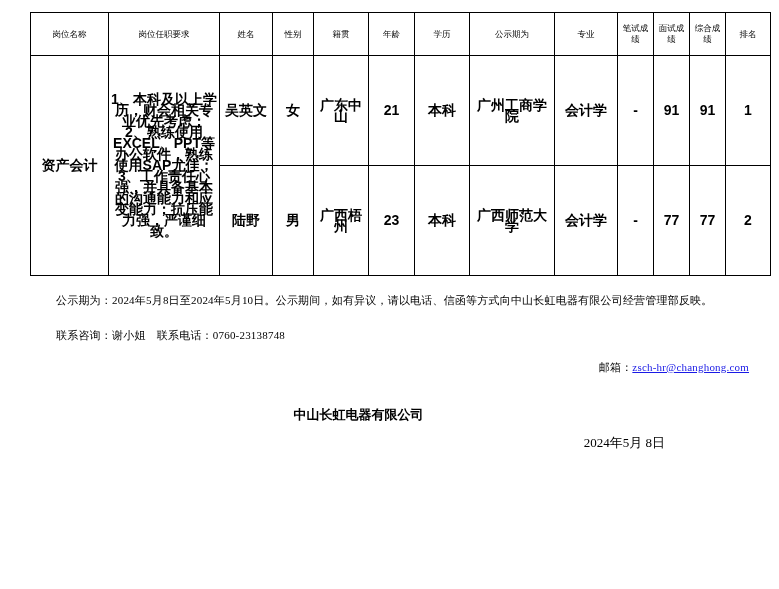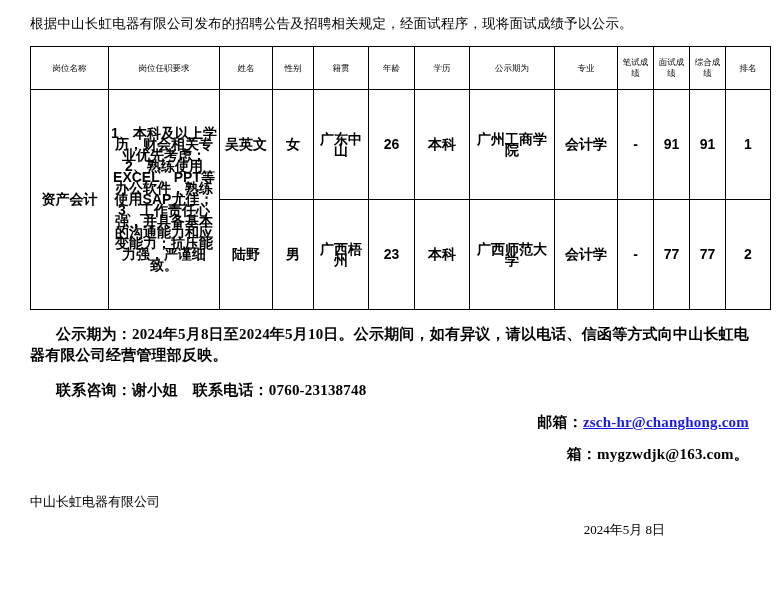--- a/index.html
+++ b/index.html
@@ -54,60 +54,59 @@
     text-align: left;
     font-size: 7px;
     line-height: 10.5px;
     padding: 4px 5px;
     vertical-align: middle;
   }
   td.post-cell {
     font-size: 8.5px;
   }
   .body-text {
-    font-size: 15px;
+    font-size: 11px;
     line-height: 21px;
     letter-spacing: 0.2px;
-    font-weight: bold;
   }
   .para {
     margin-top: 14px;
     text-align: justify;
   }
   .indent {
     text-indent: 26px;
   }
   .line {
     margin-top: 11px;
     text-align: right;
   }
   a.mailto {
     color: #1a1ae6;
     text-decoration: underline;
   }
   .sign {
     margin-top: 26px;
-    text-align: left;
+    text-align: center;
     padding-right: 62px;
     font-size: 13px;
     line-height: 22px;
+    font-weight: bold;
   }
   .sign-date {
     text-align: right;
     padding-right: 84px;
     font-size: 13px;
     margin-top: 8px;
   }
 </style>
 </head>
 <body>
 
 <div class="page">
 
-  <div class="intro">根据中山长虹电器有限公司发布的招聘公告及招聘相关规定，经面试程序，现将面试成绩予以公示。</div>
 
   <table class="result-table">
     <thead>
       <tr>
         <th style="width:75px">岗位名称</th>
         <th style="width:108px">岗位任职要求</th>
         <th style="width:50px">姓名</th>
         <th style="width:38px">性别</th>
         <th style="width:52px">籍贯</th>
         <th style="width:43px">年龄</th>
@@ -122,21 +121,21 @@
     </thead>
     <tbody>
       <tr style="height:110px">
         <td class="post-cell" rowspan="2">资产会计</td>
         <td class="req-cell" rowspan="2" style="white-space:pre-line">1、本科及以上学历，财会相关专业优先考虑；
 2、熟练使用EXCEL、PPT等办公软件，熟练使用SAP尤佳；
 3、工作责任心强，并具备基本的沟通能力和应变能力；抗压能力强，严谨细致。</td>
         <td>吴英文</td>
         <td>女</td>
         <td>广东中山</td>
-        <td>26</td>
+        <td>21</td>
         <td>本科</td>
         <td>广州工商学院</td>
         <td>会计学</td>
         <td>-</td>
         <td>91</td>
         <td>91</td>
         <td>1</td>
       </tr>
       <tr style="height:110px">
         <td>陆野</td>
@@ -158,19 +157,18 @@
     <div class="para indent">公示期为：2024年5月8日至2024年5月10日。公示期间，如有异议，请以电话、信函等方式向中山长虹电器有限公司经营管理部反映。</div>
 
     <div class="para indent">联系咨询：谢小姐　联系电话：0760-23138748</div>
 
     <div class="line indent">
       <span>邮箱：</span><a class="mailto" href="#">zsch-hr@changhong.com</a>
     </div>
 
 
 
-    <div class="line">箱：mygzwdjk@163.com。</div>
   </div>
 
   <div class="sign">中山长虹电器有限公司</div>
   <div class="sign-date">2024年5月  8日</div>
 
 </div>
 
 </body></html>

